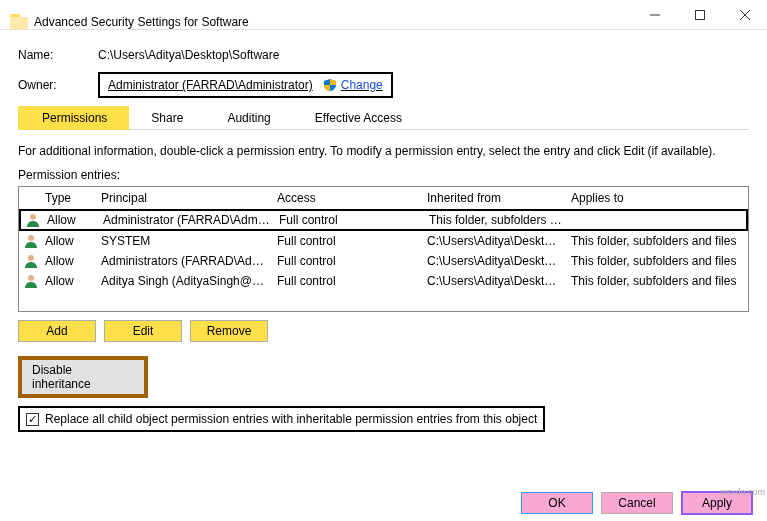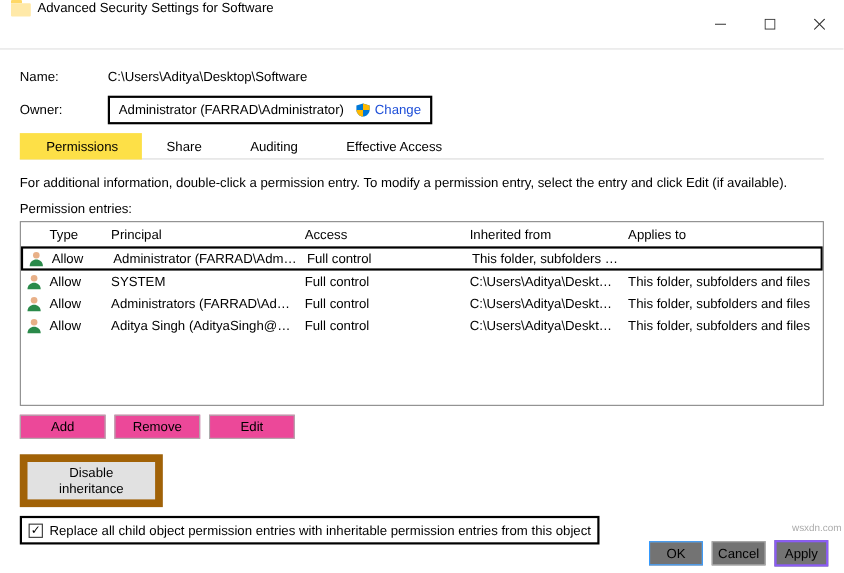--- a/index.html
+++ b/index.html
@@ -1,54 +1,54 @@
 <!DOCTYPE html>
 <html><head>
 <meta charset="utf-8">
 <style>
   * { box-sizing: border-box; margin: 0; padding: 0; }
   body { font-family: "Segoe UI", Tahoma, sans-serif; font-size: 12px; background: #fff; color: #000; width: 767px; height: 521px; overflow: hidden; position: relative; }
-  .titlebar { height: 45px; display: flex; align-items: flex-start; border-bottom: 1px solid #e0e0e0; }
+  .titlebar { height: 30px; display: flex; align-items: flex-end; border-bottom: 1px solid #e0e0e0; }
   .titlebar .folder-icon { width: 18px; height: 15px; margin: 0 6px 0 10px; position: relative; }
   .folder-icon::before { content: ""; position: absolute; width: 10px; height: 3px; top: 0; left: 0; background: #ffd866; border-radius: 1px 1px 0 0; }
   .folder-icon::after { content: ""; position: absolute; width: 18px; height: 12px; top: 3px; left: 0; background: #ffe9a8; border: 0; border-radius: 0 1px 1px 1px;}
   .title-text { flex: 1; font-size: 12px; }
   .winbtns { display: flex; height: 100%; }
   .winbtn { width: 45px; display: flex; align-items: center; justify-content: center; font-size: 10px; }
   .winbtn svg { stroke: #333; stroke-width: 1; fill: none; }
   .content { padding: 10px 18px 0 18px; }
   .info-grid { display: grid; grid-template-columns: 80px auto; row-gap: 10px; align-items: center; margin: 8px 0 6px 0;}
-  .owner-box { border: 2px solid #000; padding: 4px 8px; display: inline-flex; align-items: center; gap: 10px; }
+  .owner-box { border: 2px solid #000; padding: 4px 8px; display: inline-flex; align-items: center; gap: 10px; text-decoration: underline; }
   .shield { display: inline-block; width: 14px; height: 14px; position: relative; vertical-align: middle; }
   .shield svg { display:block }
   .change-link { color: #1d4ed8; }
   .tabs { display: flex; margin-top: 8px; }
   .tab { padding: 5px 22px; cursor: default; }
   .tab.active { background: #fde047; padding-left: 24px; }
   .divider { border-top: 1px solid #d9d9d9; margin-top: -1px; }
   .para { margin: 14px 0 10px 0; }
   .perm-label { margin-bottom: 4px; }
-  .table-wrap { border: 1px solid #888; width: 100%; height: 168px; position:relative; overflow: hidden; }
+  .table-wrap { border: 1px solid #888; width: 100%; height: 126px; position:relative; overflow: hidden; }
   .thead { display: grid; grid-template-columns: 22px 56px 176px 150px 144px auto; border-bottom: 1px solid #e0e0e0; }
   .thead > div { padding: 4px 4px; }
   .row { display: grid; grid-template-columns: 22px 56px 176px 150px 144px auto; align-items: center; padding: 1px 0; }
   .row > div { padding: 2px 4px; white-space: nowrap; overflow: hidden; text-overflow: ellipsis; }
   .row .icon-cell { padding: 0 0 0 4px; display:flex; align-items:center }
   .row-sel { border: 2px solid #000; margin: -1px 0 0 0; padding:0; }
   .person-icon { width: 16px; height: 16px; }
   .btnrow { display: flex; gap: 8px; margin-top: 8px; }
-  .btn { border: 1px solid #adadad; background: #ec4899; padding: 3px 0; width: 78px; text-align: center; font-size: 12px; }
-  .di-btn { border: 7px solid #a16207; background: #e1e1e1; padding: 3px 10px; width: 130px; text-align: center; margin-top: 14px;}
+  .btn { border: 1px solid #adadad; background: #fde047; padding: 3px 0; width: 78px; text-align: center; font-size: 12px; }
+  .di-btn { border: 4px solid #a16207; background: #e1e1e1; padding: 3px 10px; width: 130px; text-align: left; margin-top: 14px;}
   .replace-box { border: 2px solid #000; padding: 4px 6px; margin-top: 8px; display: inline-flex; align-items: center; gap: 6px;}
   .checkbox { width: 13px; height: 13px; border: 1px solid #333; display: inline-flex; align-items: center; justify-content: center; font-size: 11px; line-height:1; }
   .footer { position: absolute; bottom: 6px; right: 14px; display: flex; align-items: center; gap: 8px; }
-  .ftbtn { border: 1px solid #adadad; background: #737373; padding: 3px 0; width: 49px; text-align: center; }
+  .ftbtn { border: 1px solid #adadad; background: #f9a8d4; padding: 3px 0; width: 72px; text-align: center; }
   .ftbtn.primary { outline: 1px solid #3399ff; outline-offset: -1px; }
   .ftbtn.emph { border: 2px solid #8b5cf6; }
-  .watermark2 { position: absolute; right: 2px; bottom: 36px; font-size: 9px; color: #aaa;}
+  .watermark2 { position: absolute; right: 2px; bottom: 24px; font-size: 9px; color: #aaa;}
 </style>
 </head>
 <body>
 
 <div class="titlebar">
   <span class="folder-icon"></span>
   <span class="title-text">Advanced Security Settings for Software</span>
   <div class="winbtns">
     <div class="winbtn">
         <svg width="10" height="10">
@@ -160,22 +160,22 @@
           <div>Aditya Singh (AdityaSingh@o…</div>
           <div>Full control</div>
           <div>C:\Users\Aditya\Deskt…</div>
           <div>This folder, subfolders and files</div>
         </div>
       </div>
   </div>
 
   <div class="btnrow">
     <div class="btn">Add</div>
+    <div class="btn">Edit</div>
     <div class="btn">Remove</div>
-    <div class="btn">Edit</div>
   </div>
 
   <div class="di-btn">Disable inheritance</div>
 
   <div class="replace-box">
     <span class="checkbox">✓</span>
     <span>Replace all child object permission entries with inheritable permission entries from this object</span>
   </div>
 </div>
 

